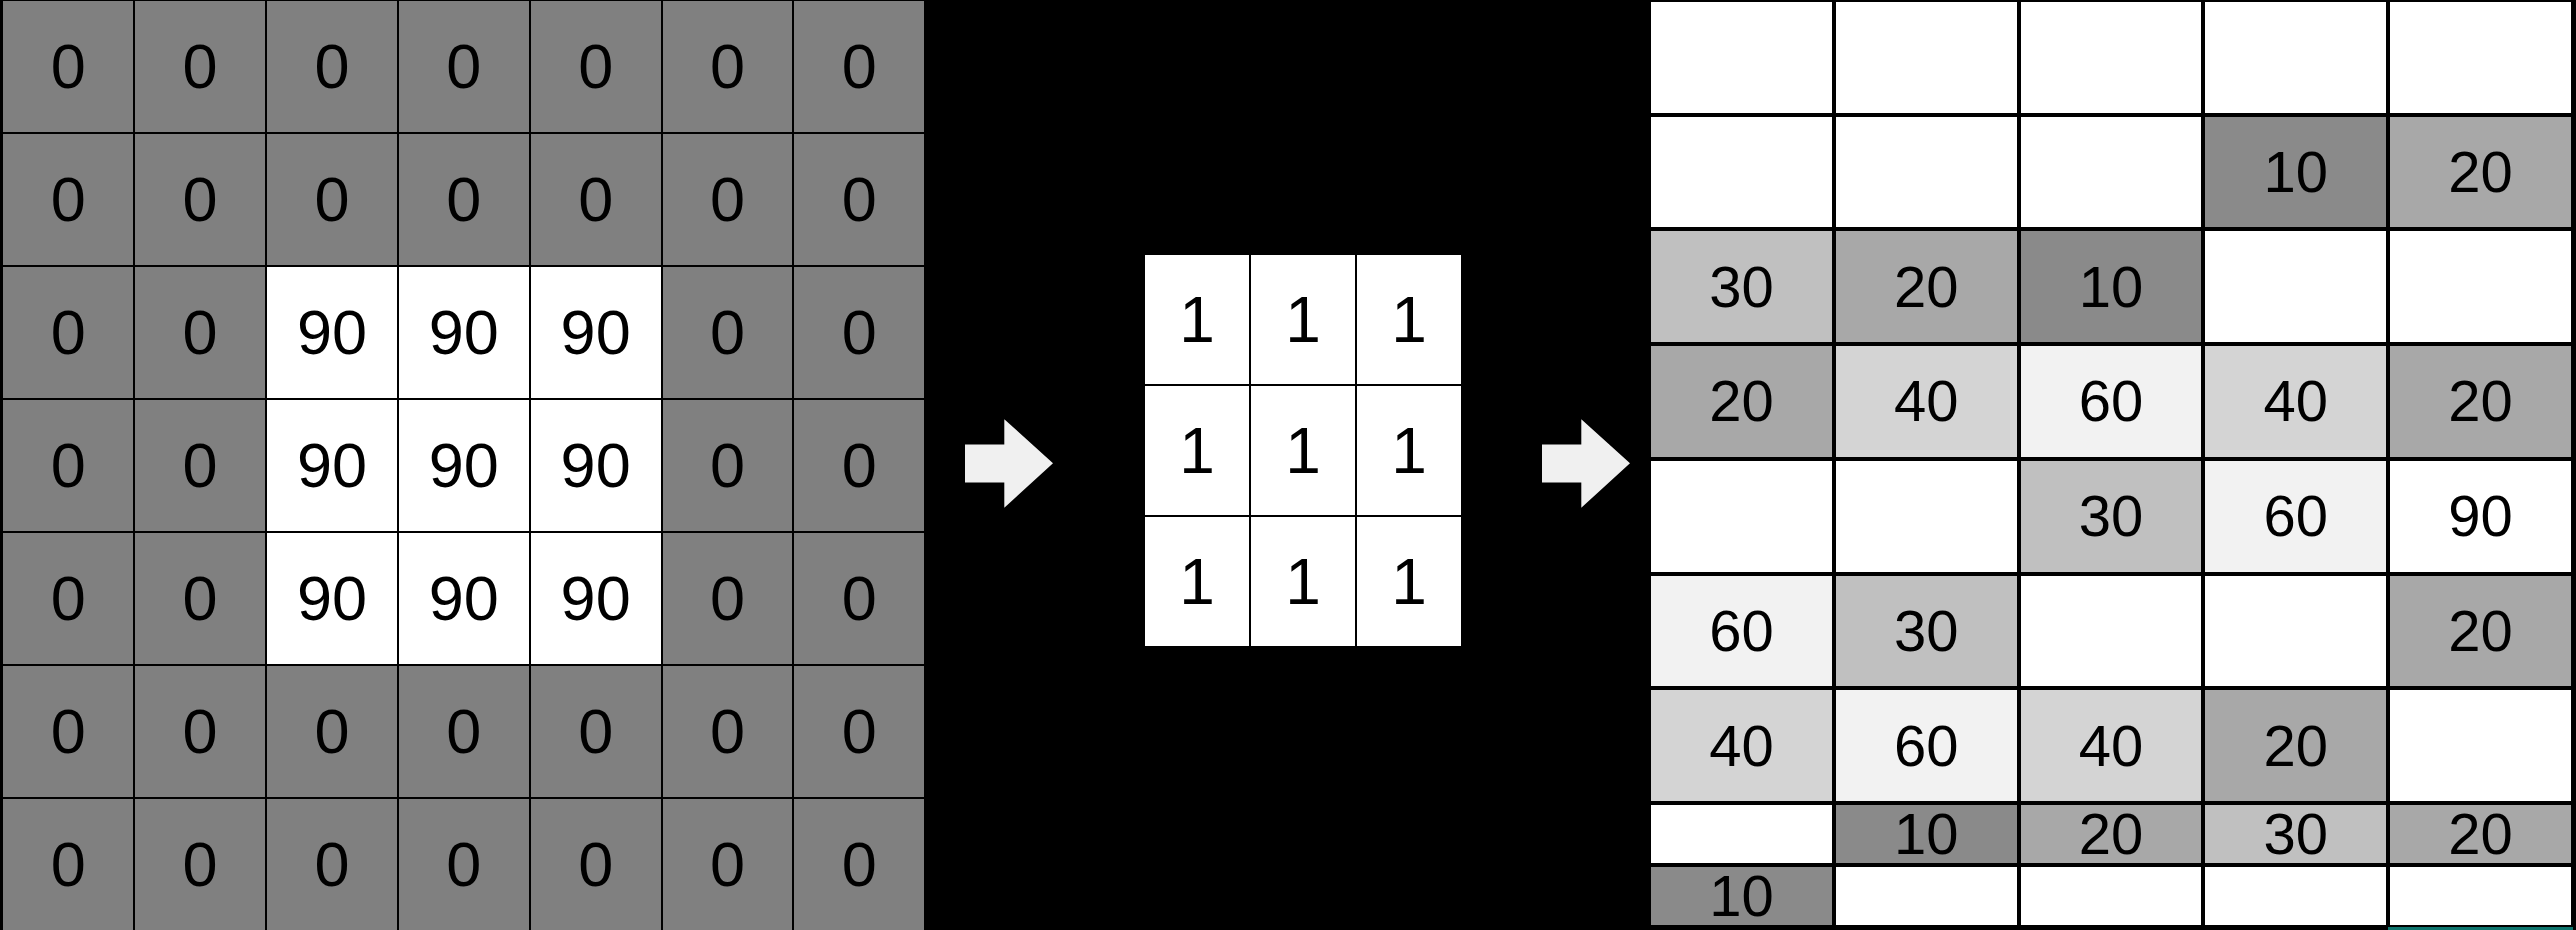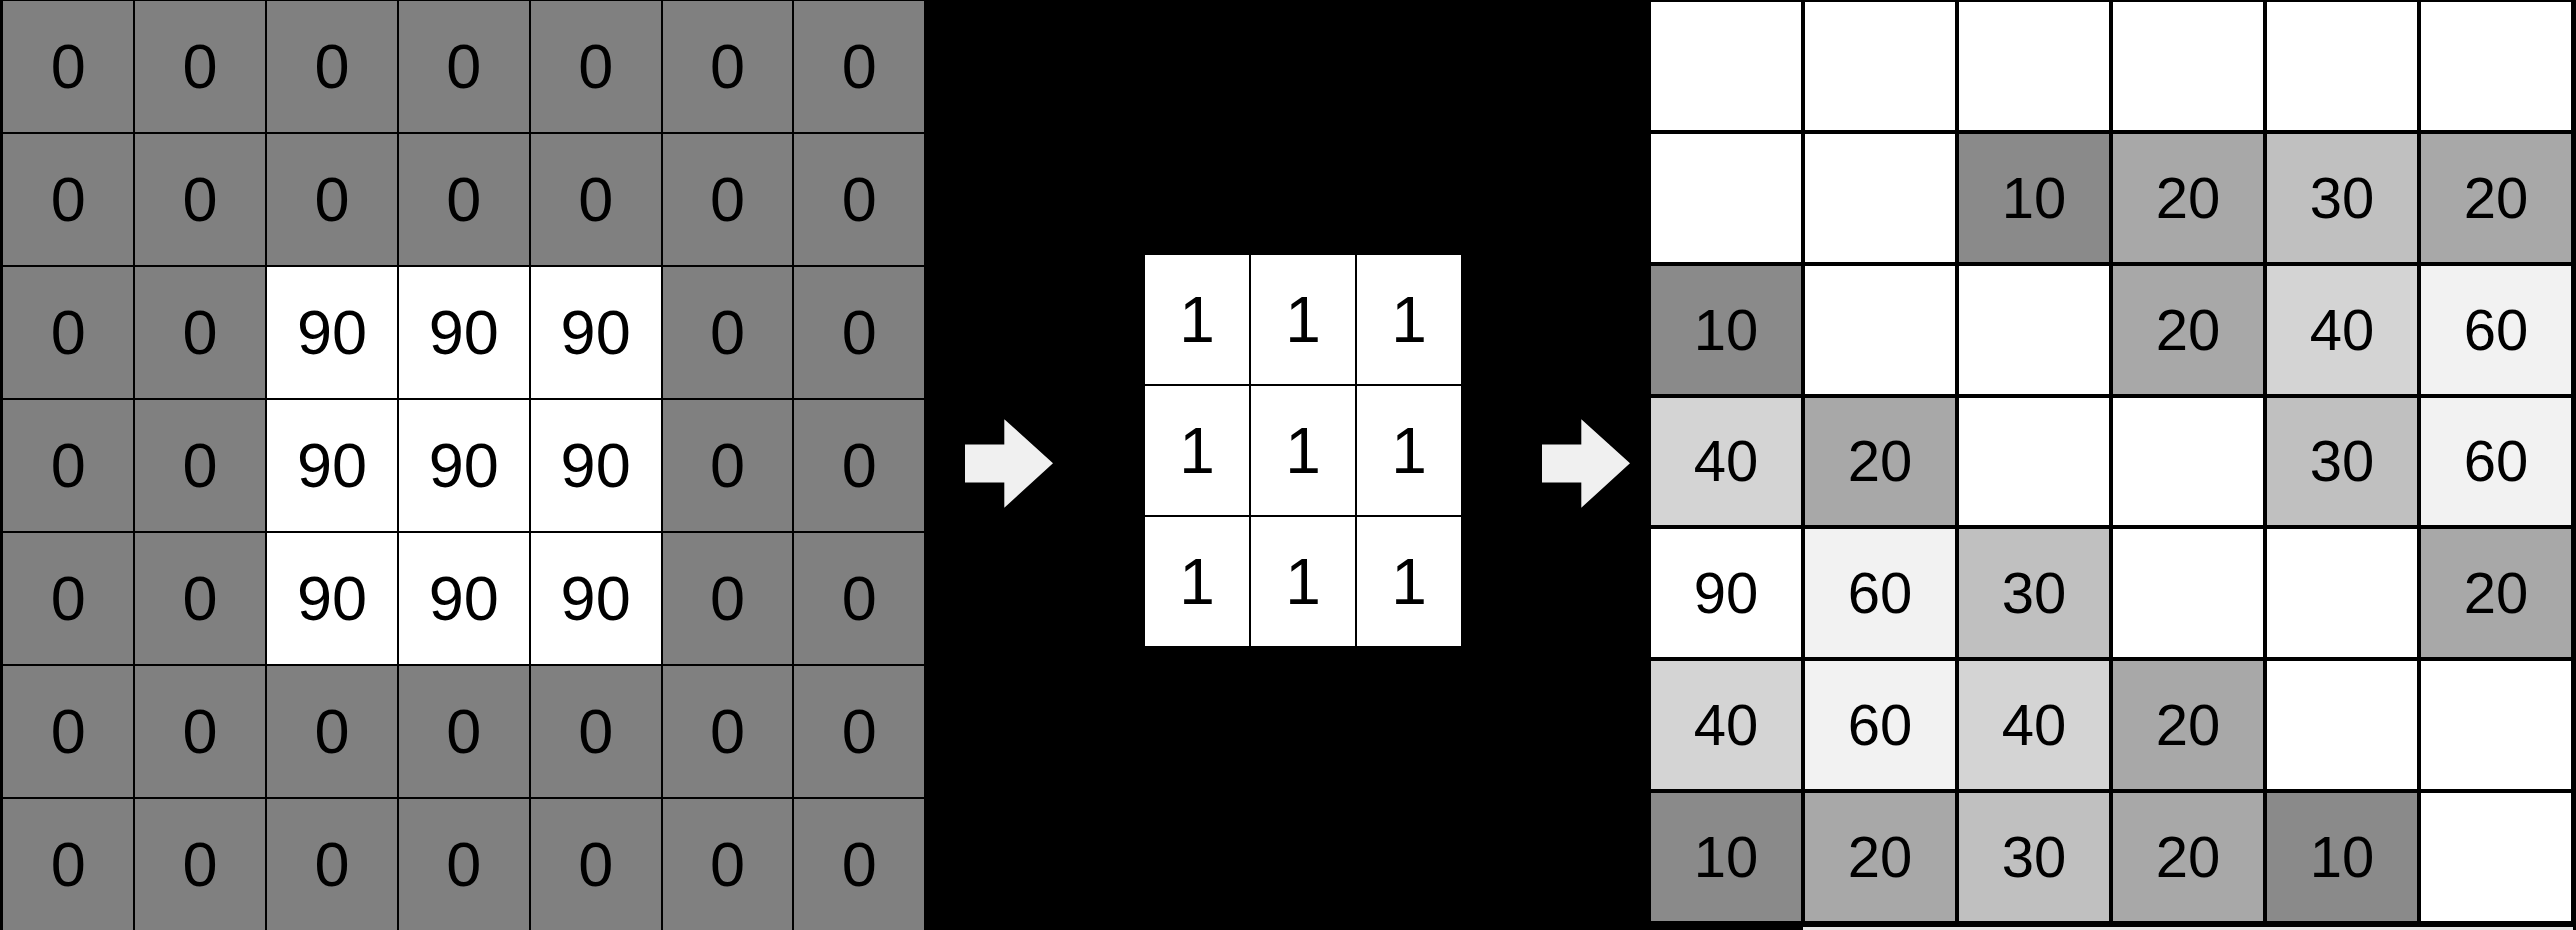--- a/index.html
+++ b/index.html
@@ -69,23 +69,23 @@
     background: #ffffff;
     border-width: 1.8px;
   }
 
   
   #output-grid {
     left: 1649px;
     top: 0px;
     width: 924px;
     height: 931px;
-    grid-template-columns: repeat(6, 1fr);
+    grid-template-columns: repeat(5, 1fr);
     grid-template-rows: repeat(7, 1fr);
-    background: #e5e5e5;
+    background: #0f766e;
   }
   #output-grid .cell {
     font-size: 58px;
     background: #ffffff;
     border: 2.3px solid #000000;
   }
 
   
   .arrow {
     position: absolute;

